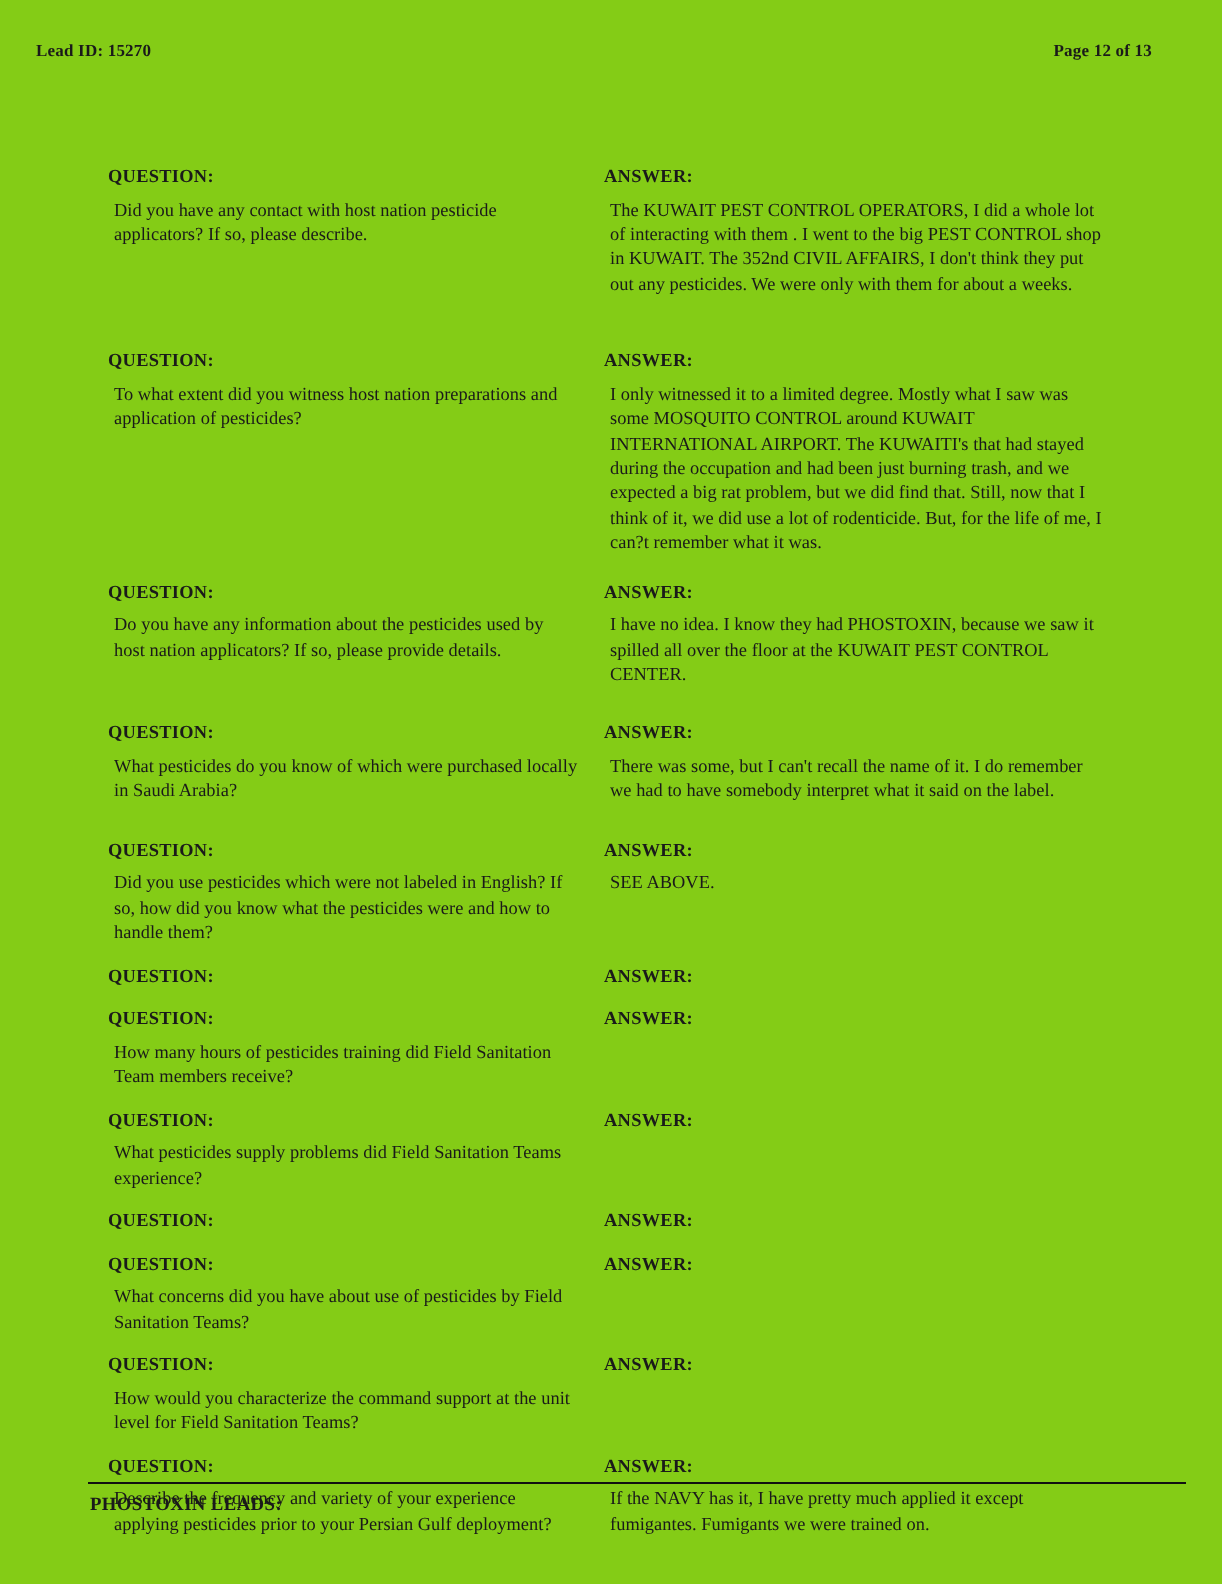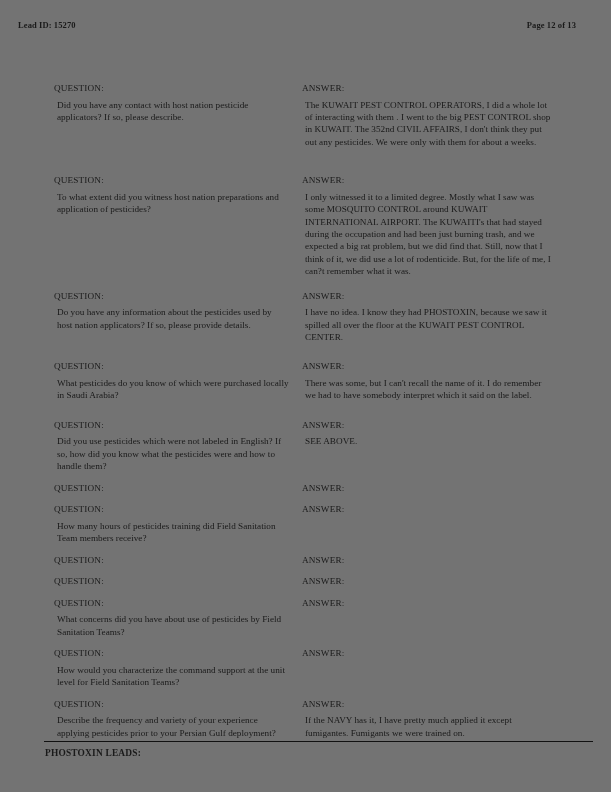--- a/index.html
+++ b/index.html
@@ -13,21 +13,21 @@
     height: 792px;
     position: relative;
     font-family: "Liberation Serif", "DejaVu Serif", serif;
     color: #1a1a1a;
     overflow: hidden;
   }
 
   .page {
     position: absolute;
     inset: 0;
-    background: #737373;
+    background: #84cc16;
   }
 
   
   .page-header {
     position: absolute;
     top: 20px;
     left: 18px;
     right: 18px;
     height: 16px;
     display: flex;
@@ -64,21 +64,21 @@
     box-sizing: border-box;
   }
   .qa-col-a {
     width: 257px;
     flex: 0 0 257px;
     box-sizing: border-box;
   }
 
   .qa-label {
     font-size: 9.2px;
-    font-weight: normal;
+    font-weight: bold;
     line-height: 12.6px;
     letter-spacing: 0.15px;
     margin: 0;
     padding-left: 1px;
   }
 
   .qa-text {
     font-size: 9.2px;
     line-height: 12.4px;
     margin: 4px;
@@ -150,21 +150,21 @@
         </div>
       </div>
       <div style="height: 13px;"></div>
       <div class="qa-row">
         <div class="qa-col-q">
           <div class="qa-label">QUESTION:</div>
           <div class="qa-text">What pesticides do you know of which were purchased locally in Saudi Arabia?</div>
         </div>
         <div class="qa-col-a">
           <div class="qa-label">ANSWER:</div>
-          <div class="qa-text">There was some, but I can't recall the name of it.  I do remember we had to have somebody interpret which it said on the label.</div>
+          <div class="qa-text">There was some, but I can't recall the name of it.  I do remember we had to have somebody interpret what it said on the label.</div>
         </div>
       </div>
       <div style="height: 13px;"></div>
       <div class="qa-row">
         <div class="qa-col-q">
           <div class="qa-label">QUESTION:</div>
           <div class="qa-text">Did you use pesticides which were not labeled in English?  If so, how did you know what the pesticides were and how to handle them?</div>
         </div>
         <div class="qa-col-a">
           <div class="qa-label">ANSWER:</div>
@@ -189,20 +189,21 @@
         </div>
         <div class="qa-col-a">
           <div class="qa-label">ANSWER:</div>
           <div class="qa-text empty"></div>
         </div>
       </div>
       <div style="height: 5px;"></div>
       <div class="qa-row">
         <div class="qa-col-q">
           <div class="qa-label">QUESTION:</div>
+          <div class="qa-text">What pesticides supply problems did Field Sanitation Teams experience?</div>
         </div>
         <div class="qa-col-a">
           <div class="qa-label">ANSWER:</div>
           <div class="qa-text empty"></div>
         </div>
       </div>
       <div style="height: 5px;"></div>
       <div class="qa-row">
         <div class="qa-col-q">
           <div class="qa-label">QUESTION:</div>

